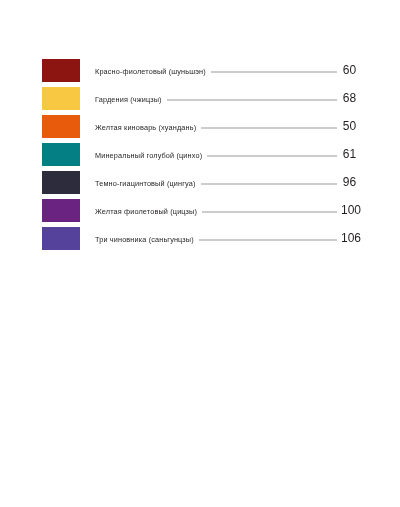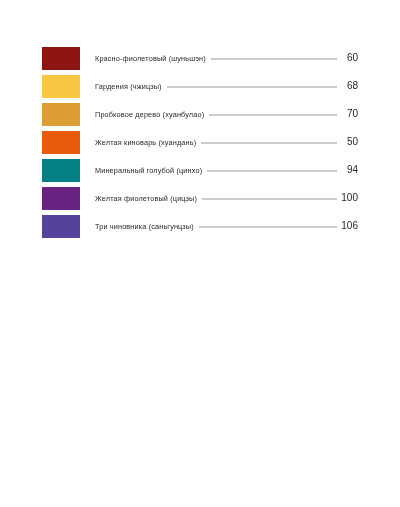--- a/index.html
+++ b/index.html
@@ -12,21 +12,21 @@
     background: #ffffff;
     font-family: "Liberation Sans", sans-serif;
     overflow: hidden;
   }
   #contents-page {
     position: relative;
     width: 400px;
     height: 421px;
     background: #ffffff;
     box-sizing: border-box;
-    padding: 44px 42px 0 42px;
+    padding: 56px 42px 0 42px;
   }
   #contents-list {
     display: flex;
     flex-direction: column;
     gap: 0;
   }
   .entry-row {
     display: flex;
     align-items: center;
     height: 28px;
@@ -53,24 +53,24 @@
     line-height: 1;
   }
   .leader {
     flex: 1 1 auto;
     margin: 0 4px 0 5px;
     border-bottom: 0.8px solid #9a9a9a;
     transform: translateY(-1.5px);
     min-width: 6px;
   }
   .entry-page {
-    font-size: 10px;
+    font-size: 12px;
     color: #231f20;
     flex: 0 0 auto;
-    text-align: right;
+    text-align: center;
     width: 17px;
     line-height: 1;
   }
 </style>
 </head>
 <body>
 
 <div id="contents-page">
   <div id="contents-list">
       <div class="entry-row">
@@ -83,41 +83,41 @@
       </div>
       <div class="entry-row">
         <span class="swatch" style="background: rgb(249, 200, 67);"></span>
         <span class="entry-body">
           <span class="entry-label">Гардения (чжицзы)</span>
           <span class="leader" style="border-bottom-color: rgb(154, 154, 154);"></span>
           <span class="entry-page">68</span>
         </span>
       </div>
       <div class="entry-row">
-        <span class="swatch" style="background: rgb(221, 157, 53);"></span>
-        <span class="entry-body">
-          <span class="entry-label">Пробковое дерево (хуанбулао)</span>
-          <span class="leader" style="border-bottom-color: rgb(154, 154, 154);"></span>
-          <span class="entry-page">70</span>
-        </span>
-      </div>
-      <div class="entry-row">
         <span class="swatch" style="background: rgb(232, 90, 12);"></span>
         <span class="entry-body">
           <span class="entry-label">Желтая киноварь (хуандань)</span>
           <span class="leader" style="border-bottom-color: rgb(154, 154, 154);"></span>
           <span class="entry-page">50</span>
         </span>
       </div>
       <div class="entry-row">
         <span class="swatch" style="background: rgb(4, 127, 131);"></span>
         <span class="entry-body">
           <span class="entry-label">Минеральный голубой (цинхо)</span>
           <span class="leader" style="border-bottom-color: rgb(154, 154, 154);"></span>
-          <span class="entry-page">94</span>
+          <span class="entry-page">61</span>
+        </span>
+      </div>
+      <div class="entry-row">
+        <span class="swatch" style="background: rgb(45, 44, 60);"></span>
+        <span class="entry-body">
+          <span class="entry-label">Темно-гиацинтовый (цингуа)</span>
+          <span class="leader" style="border-bottom-color: rgb(154, 154, 154);"></span>
+          <span class="entry-page">96</span>
         </span>
       </div>
       <div class="entry-row">
         <span class="swatch" style="background: rgb(106, 35, 128);"></span>
         <span class="entry-body">
           <span class="entry-label">Желтая фиолетовый (цицзы)</span>
           <span class="leader" style="border-bottom-color: rgb(154, 154, 154);"></span>
           <span class="entry-page">100</span>
         </span>
       </div>

